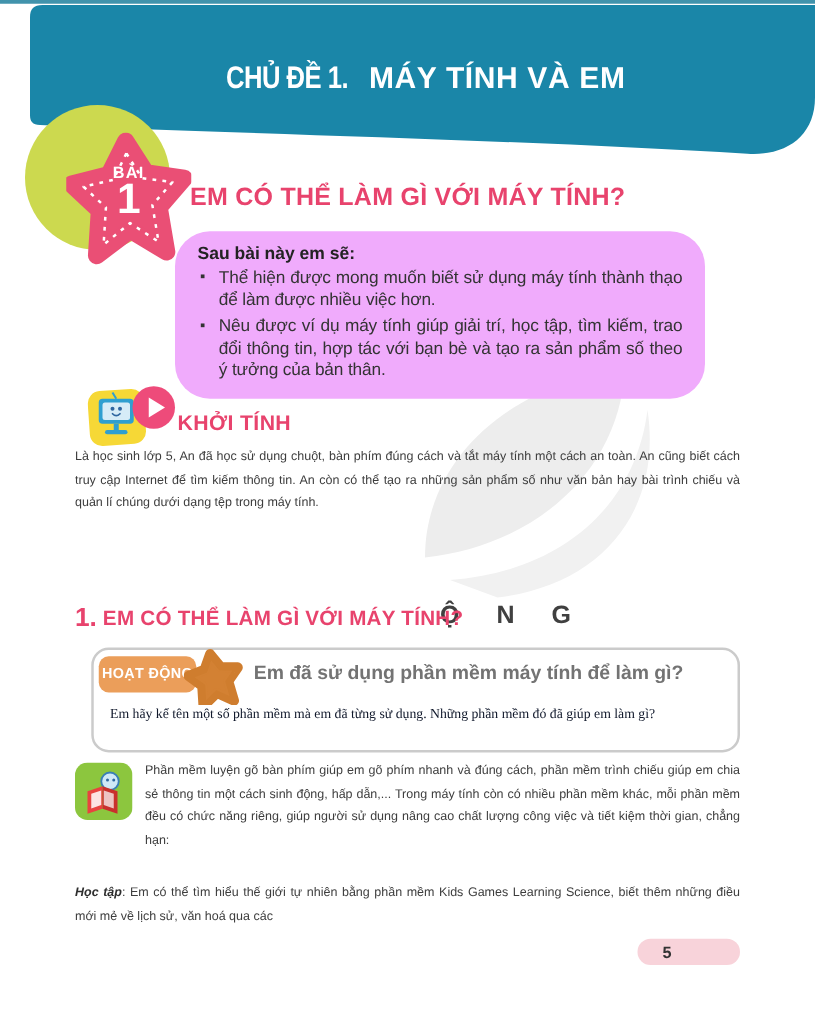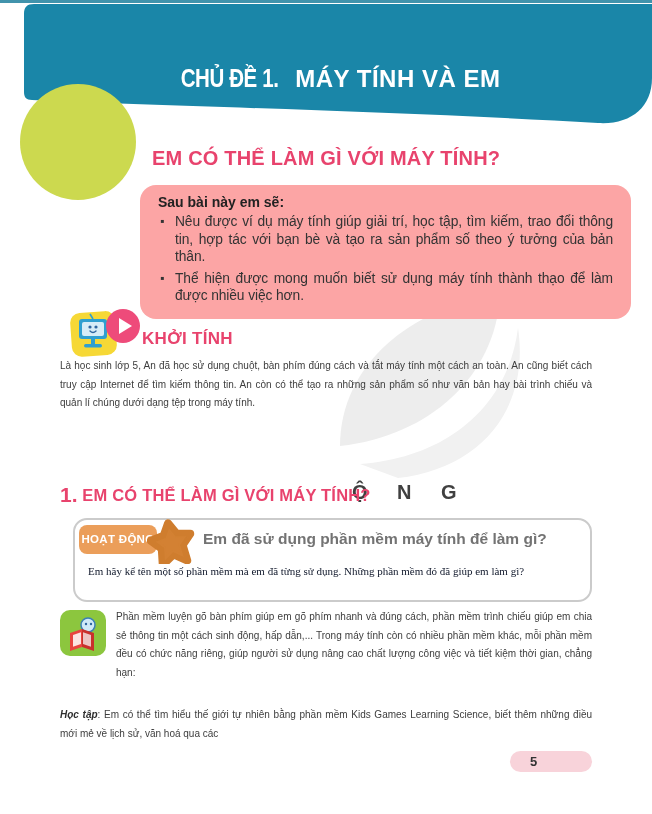--- a/index.html
+++ b/index.html
@@ -2,35 +2,35 @@
 <html><head>
 <meta charset="utf-8">
 <style>
   html,body{margin:0;padding:0;}
   body{width:652px;height:814px;background:#ffffff;font-family:"Liberation Sans",sans-serif;overflow:hidden;position:relative;}
   .page{position:relative;width:652px;height:814px;background:#fff;}
 
   
   .top-edge{position:absolute;left:0;top:0;width:652px;height:3px;background:#20809e;opacity:.85;z-index:1;}
   .banner{position:absolute;left:18px;top:4px;width:634px;height:128px;z-index:1;}
-  .chapter-title{position:absolute;left:18px;top:64px;width:634px;text-align:center;z-index:4;color:#ffffff;font-weight:bold;white-space:nowrap;}
+  .chapter-title{position:absolute;left:18px;top:48px;width:634px;text-align:center;z-index:4;color:#ffffff;font-weight:bold;white-space:nowrap;}
   .chapter-title .lbl{display:inline-block;font-size:25px;transform:scaleX(.82);letter-spacing:-.5px;margin-right:2px;}
   .chapter-title .ttl{display:inline-block;font-size:24px;letter-spacing:.5px;}
 
   .green-circle{position:absolute;left:20px;top:84px;width:116px;height:116px;border-radius:50%;background:#ccd94f;z-index:2;}
 
   .star-badge{position:absolute;left:53px;top:106px;width:100px;height:106px;z-index:3;}
   .star-badge svg{position:absolute;left:0;top:0;}
   .star-badge .bai{position:absolute;left:0;top:24px;width:100px;text-align:center;color:#fff;font-weight:bold;font-size:13px;letter-spacing:1px;}
   .star-badge .num{position:absolute;left:0;top:34px;width:100px;text-align:center;color:#fff;font-weight:bold;font-size:34px;}
 
   .lesson-title{position:absolute;left:152px;top:147px;width:440px;color:#e8436d;font-weight:bold;font-size:20px;letter-spacing:.2px;z-index:4;white-space:nowrap;}
 
   
-  .objectives{position:absolute;left:140px;top:185px;width:491px;background:#fca5a5;border-radius:16px;padding:9px 18px 10px 18px;box-sizing:border-box;z-index:2;}
+  .objectives{position:absolute;left:140px;top:185px;width:424px;background:#f0abfc;border-radius:28px;padding:9px 18px 10px 18px;box-sizing:border-box;z-index:2;}
   .objectives .intro{font-weight:bold;font-size:14px;color:#222;margin-bottom:3px;}
   .objectives ul{margin:0;padding:0;list-style:none;}
   .objectives li{position:relative;padding-left:17px;font-size:13.8px;line-height:17.5px;color:#333;text-align:justify;margin-bottom:4px;letter-spacing:-.1px;}
   .objectives li::before{content:"▪";position:absolute;left:2px;top:0;color:#333;font-size:12px;}
 
   
   .watermark{position:absolute;left:300px;top:286px;width:250px;height:200px;z-index:0;}
   .wm-letters{position:absolute;left:352px;top:481px;font-size:20px;font-weight:bold;color:#404040;letter-spacing:12px;z-index:0;}
 
   
@@ -76,28 +76,38 @@
   <svg class="banner" viewBox="0 0 634 128" preserveAspectRatio="none">
     <path d="M16,0 L634,0 L634,74 C634,104 612,121 580,119 C400,108 150,102 14,96 C8,96 6,93 6,88 L6,10 C6,3 9,0 16,0 Z" fill="#1a86a8"></path>
   </svg>
   <div class="chapter-title">
     <span class="lbl">CHỦ ĐỀ 1.</span>
     <span class="ttl">MÁY TÍNH VÀ EM</span>
   </div>
 
   <div class="green-circle"></div>
 
+  <div class="star-badge">
+    <svg width="100" height="106" viewBox="0 0 100 104">
+      <g transform="rotate(-3 50 52)">
+        <polygon points="50,6 64.7,32 95,38 73.8,60 78,96 50,77 22,96 26.2,60 5,38 35.3,32" fill="#ea4f75" stroke="#ea4f75" stroke-width="14" stroke-linejoin="round"></polygon>
+        <polygon points="50,15.6 61.5,36.2 85.6,40.5 68.6,58 72,87.6 50,71.5 28,87.6 31.4,58 14.4,40.5 38.5,36.2" fill="none" stroke="#ffffff" stroke-width="2" stroke-linejoin="round" stroke-dasharray="3 5"></polygon>
+      </g>
+    </svg>
+    <div class="bai">BÀI</div>
+    <div class="num">1</div>
+  </div>
 
   <div class="lesson-title">EM CÓ THỂ LÀM GÌ VỚI MÁY TÍNH?</div>
 
   <div class="objectives">
     <div class="intro">Sau bài này em sẽ:</div>
     <ul>
+      <li>Thể hiện được mong muốn biết sử dụng máy tính thành thạo để làm được nhiều việc hơn.</li>
       <li>Nêu được ví dụ máy tính giúp giải trí, học tập, tìm kiếm, trao đổi thông tin, hợp tác với bạn bè và tạo ra sản phẩm số theo ý tưởng của bản thân.</li>
-      <li>Thể hiện được mong muốn biết sử dụng máy tính thành thạo để làm được nhiều việc hơn.</li>
     </ul>
   </div>
 
   <svg class="watermark" viewBox="0 0 250 200">
     <path d="M40,160 C40,80 110,20 200,10 C195,90 130,150 40,160 Z" fill="#ededed"></path>
     <path d="M60,178 C145,172 208,122 218,42 C230,122 182,182 98,192 Z" fill="#f1f1f1"></path>
   </svg>
   <div class="wm-letters">Ộ N G</div>
 
   <svg class="kd-icon" viewBox="0 0 47 46">

